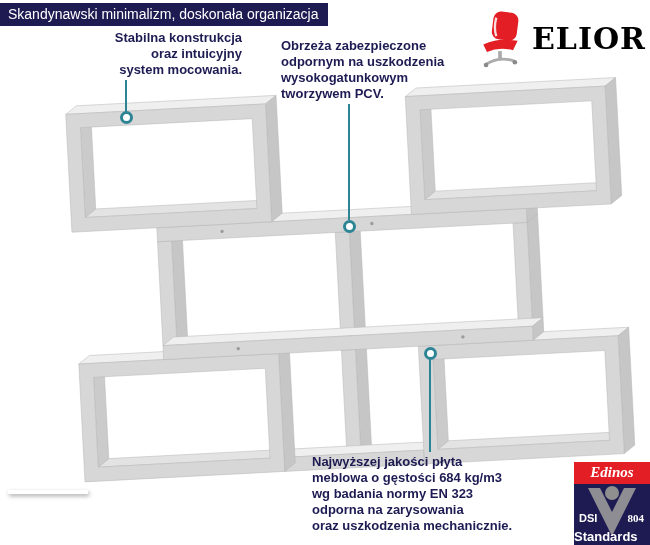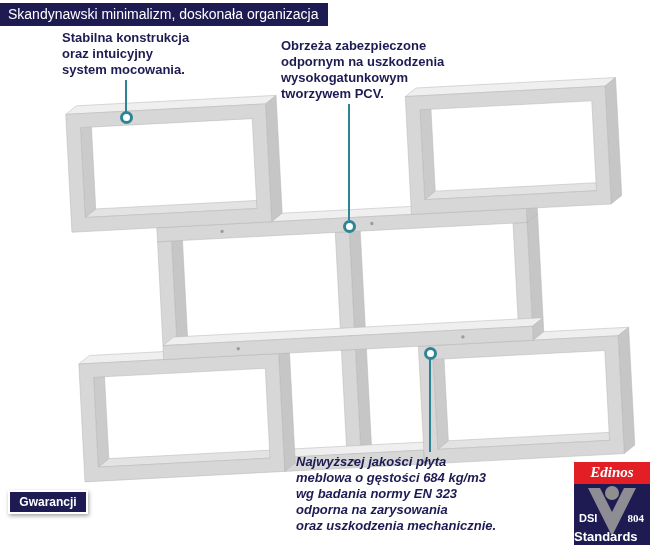--- a/index.html
+++ b/index.html
@@ -51,20 +51,32 @@
   .edinos-804 { position:absolute; right:6px; top:28px; font-size:11px; font-weight:bold;font-family:Liberation Serif, serif; }
   .edinos-std { position:absolute; bottom:2px; width:100%; font-size:13px; font-weight:bold; }
 </style>
 </head>
 <body>
 
 <div class="page">
 
   <div class="banner">Skandynawski minimalizm, doskonała organizacja</div>
 
+  <div class="logo">
+    <svg width="52" height="62" viewBox="0 0 56 62">
+      <rect x="20" y="2" width="27" height="30" rx="8" fill="#e31e24" transform="rotate(7 33 17)"></rect>
+      <path d="M24 8 q-3 11 0 20" stroke="#ffffff" stroke-width="2.5" fill="none" opacity="0.85"></path>
+      <path d="M10 37 Q28 29 47 33 L42 43 Q27 39 14 45 Z" fill="#e31e24"></path>
+      <rect x="26" y="44" width="4" height="10" fill="#ababab"></rect>
+      <path d="M13 58 q15 -9 31 -3" stroke="#ababab" stroke-width="3" fill="none"></path>
+      <circle cx="13" cy="59" r="2.5" fill="#8a8a8a"></circle>
+      <circle cx="44" cy="56" r="2.5" fill="#8a8a8a"></circle>
+    </svg>
+    <div class="logo-text">ELIOR</div>
+  </div>
 
   <svg id="shelf" class="shelf-svg" width="620" height="430" viewBox="0 0 620 430">
     <g id="shelf-g" transform="translate(55,30) rotate(-3 270 184)">
         <polygon points="85,132 99,132 110,124 96,124" fill="#efefef" stroke="#b6b6b6" stroke-width="0.5"></polygon>
         <polygon points="99,132 110,124 110,228 99,236" fill="#c6c6c6" stroke="#b6b6b6" stroke-width="0.5"></polygon>
         <polygon points="85,132 99,132 99,236 85,236" fill="#d7d7d7" stroke="#b6b6b6" stroke-width="0.5"></polygon>
         <polygon points="263,132 277,132 288,124 274,124" fill="#efefef" stroke="#b6b6b6" stroke-width="0.5"></polygon>
         <polygon points="277,132 288,124 288,228 277,236" fill="#c6c6c6" stroke="#b6b6b6" stroke-width="0.5"></polygon>
         <polygon points="263,132 277,132 277,236 263,236" fill="#d7d7d7" stroke="#b6b6b6" stroke-width="0.5"></polygon>
         <polygon points="441,132 455,132 466,124 452,124" fill="#efefef" stroke="#b6b6b6" stroke-width="0.5"></polygon>
@@ -105,41 +117,40 @@
         <circle cx="150" cy="125" r="1.7" fill="#9b9b9b"></circle>
         <circle cx="300" cy="125" r="1.7" fill="#9b9b9b"></circle>
         <circle cx="160" cy="243" r="1.7" fill="#9b9b9b"></circle>
         <circle cx="385" cy="243" r="1.7" fill="#9b9b9b"></circle>
         <circle cx="270" cy="361" r="1.7" fill="#9b9b9b"></circle>
       </g>
   </svg>
 
   <div class="callout-line" style="left:125px; top:80px; height:32px;"></div>
   <div class="callout-dot" style="left:120px; top:111px;"></div>
-  <div class="annotation" style="left:62px; top:30px; width:180px;">Stabilna konstrukcja
+  <div class="annotation" style="left:62px; top:30px; width:180px;text-align:right;">Stabilna konstrukcja
 oraz intuicyjny
 system mocowania.</div>
 
   <div class="callout-line" style="left:348px; top:104px; height:116px;"></div>
   <div class="callout-dot" style="left:343px; top:220px;"></div>
   <div class="annotation" style="left:281px; top:38px; width:210px;">Obrzeża zabezpieczone
 odpornym na uszkodzenia
 wysokogatunkowym
 tworzywem PCV.</div>
 
   <div class="callout-line" style="left:429px; top:358px; height:94px;"></div>
   <div class="callout-dot" style="left:424px; top:347px;"></div>
-  <div class="annotation" style="left:296px; top:454px; width:240px;font-style:italic;">Najwyższej jakości płyta
+  <div class="annotation" style="left:312px; top:454px; width:240px;">Najwyższej jakości płyta
 meblowa o gęstości 684 kg/m3
 wg badania normy EN 323
 odporna na zarysowania
 oraz uszkodzenia mechanicznie.</div>
 
   <div class="warranty">
-    <div class="warranty-bottom">Gwarancji</div>
   </div>
 
   <div class="edinos">
     <div class="edinos-top">Edinos</div>
     <div class="edinos-bottom">
       <svg class="edinos-emblem" width="76" height="59" viewBox="0 0 76 59">
         <path d="M14 4 L38 52 L62 4 L50 4 L38 28 L26 4 Z" fill="#9a9a9a" opacity="0.9"></path>
         <circle cx="38" cy="9" r="7" fill="#8f8f8f"></circle>
       </svg>
       <div class="edinos-dsi">DSI</div>

